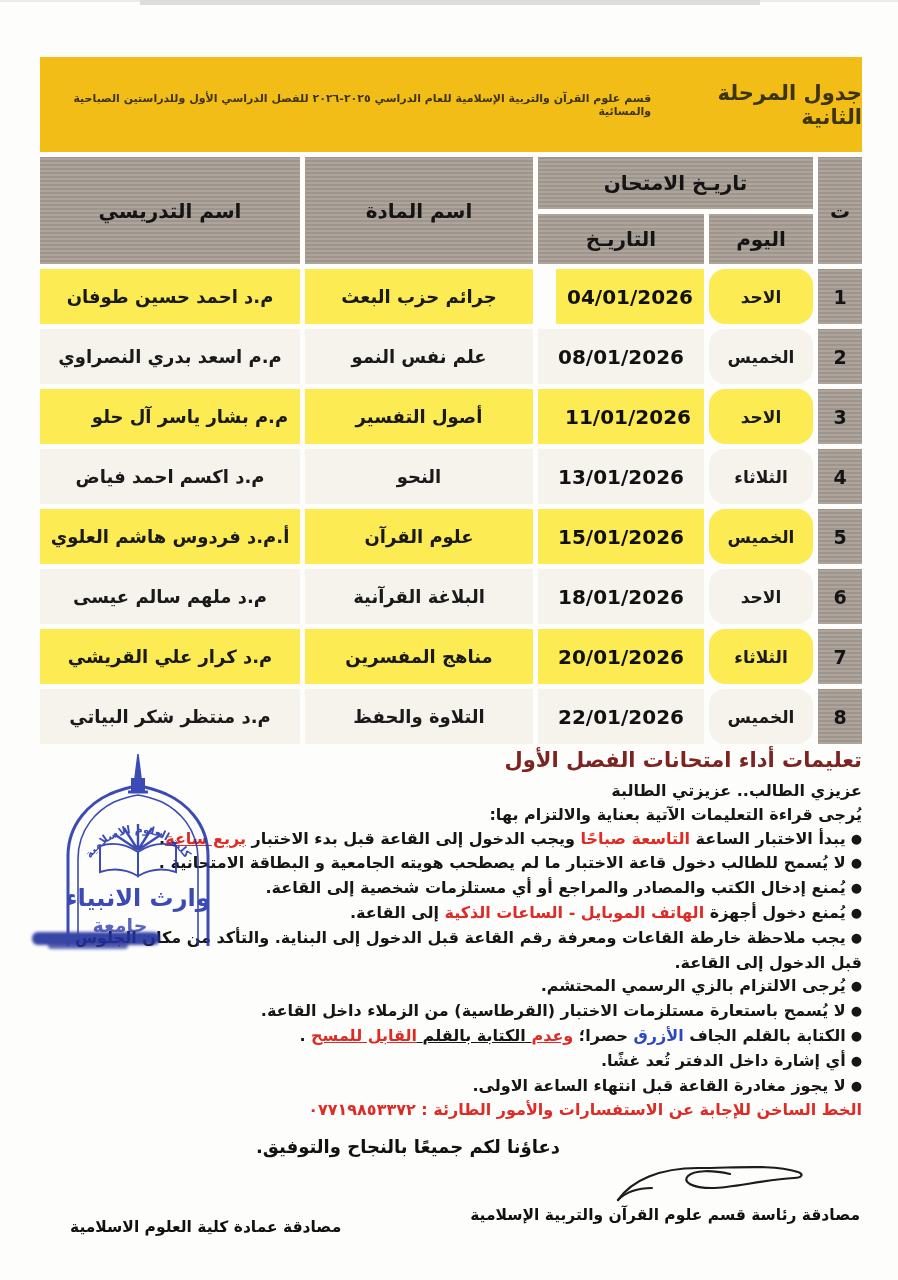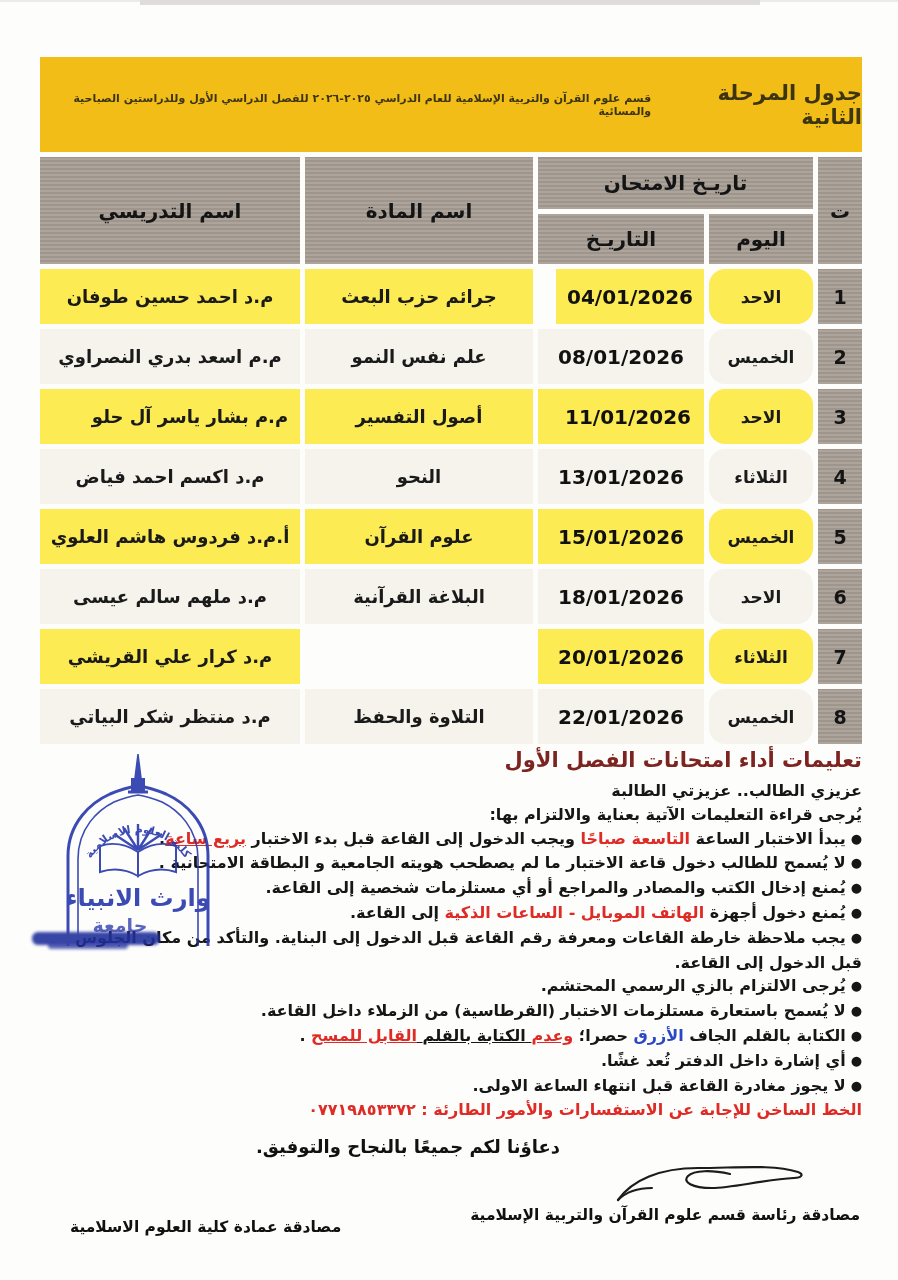--- a/index.html
+++ b/index.html
@@ -95,20 +95,21 @@
       <div class="cell instructor yellow" style="grid-area: 7 / 5 / 8 / 6;">أ.م.د فردوس هاشم العلوي</div>
       <div class="cell subject yellow" style="grid-area: 7 / 4 / 8 / 5;">علوم القرآن</div>
       <div class="cell numcell" style="grid-area: 8 / 1 / 9 / 2;">6</div>
       <div class="cell day plain" style="grid-area: 8 / 2 / 9 / 3;">الاحد</div>
       <div class="cell date plain" style="grid-area: 8 / 3 / 9 / 4;">18/01/2026</div>
       <div class="cell subject plain" style="grid-area: 8 / 4 / 9 / 5;">البلاغة القرآنية</div>
       <div class="cell instructor plain" style="grid-area: 8 / 5 / 9 / 6;">م.د ملهم سالم عيسى</div>
       <div class="cell numcell" style="grid-area: 9 / 1 / 10 / 2;">7</div>
       <div class="cell day yellow" style="grid-area: 9 / 2 / 10 / 3;">الثلاثاء</div>
       <div class="cell date yellow" style="grid-area: 9 / 3 / 10 / 4;">20/01/2026</div>
+      <div class="cell subject yellow" style="grid-area: 9 / 4 / 10 / 5;">مناهج المفسرين</div>
       <div class="cell instructor yellow" style="grid-area: 9 / 5 / 10 / 6;">م.د كرار علي القريشي</div>
       <div class="cell numcell" style="grid-area: 10 / 1 / 11 / 2;">8</div>
       <div class="cell day plain" style="grid-area: 10 / 2 / 11 / 3;">الخميس</div>
       <div class="cell date plain" style="grid-area: 10 / 3 / 11 / 4;">22/01/2026</div>
       <div class="cell subject plain" style="grid-area: 10 / 4 / 11 / 5;">التلاوة والحفظ</div>
       <div class="cell instructor plain" style="grid-area: 10 / 5 / 11 / 6;">م.د منتظر شكر  البياتي</div>
     </div>
 
   <div class="instructions">
     <div class="title">تعليمات أداء امتحانات الفصل الأول</div>

